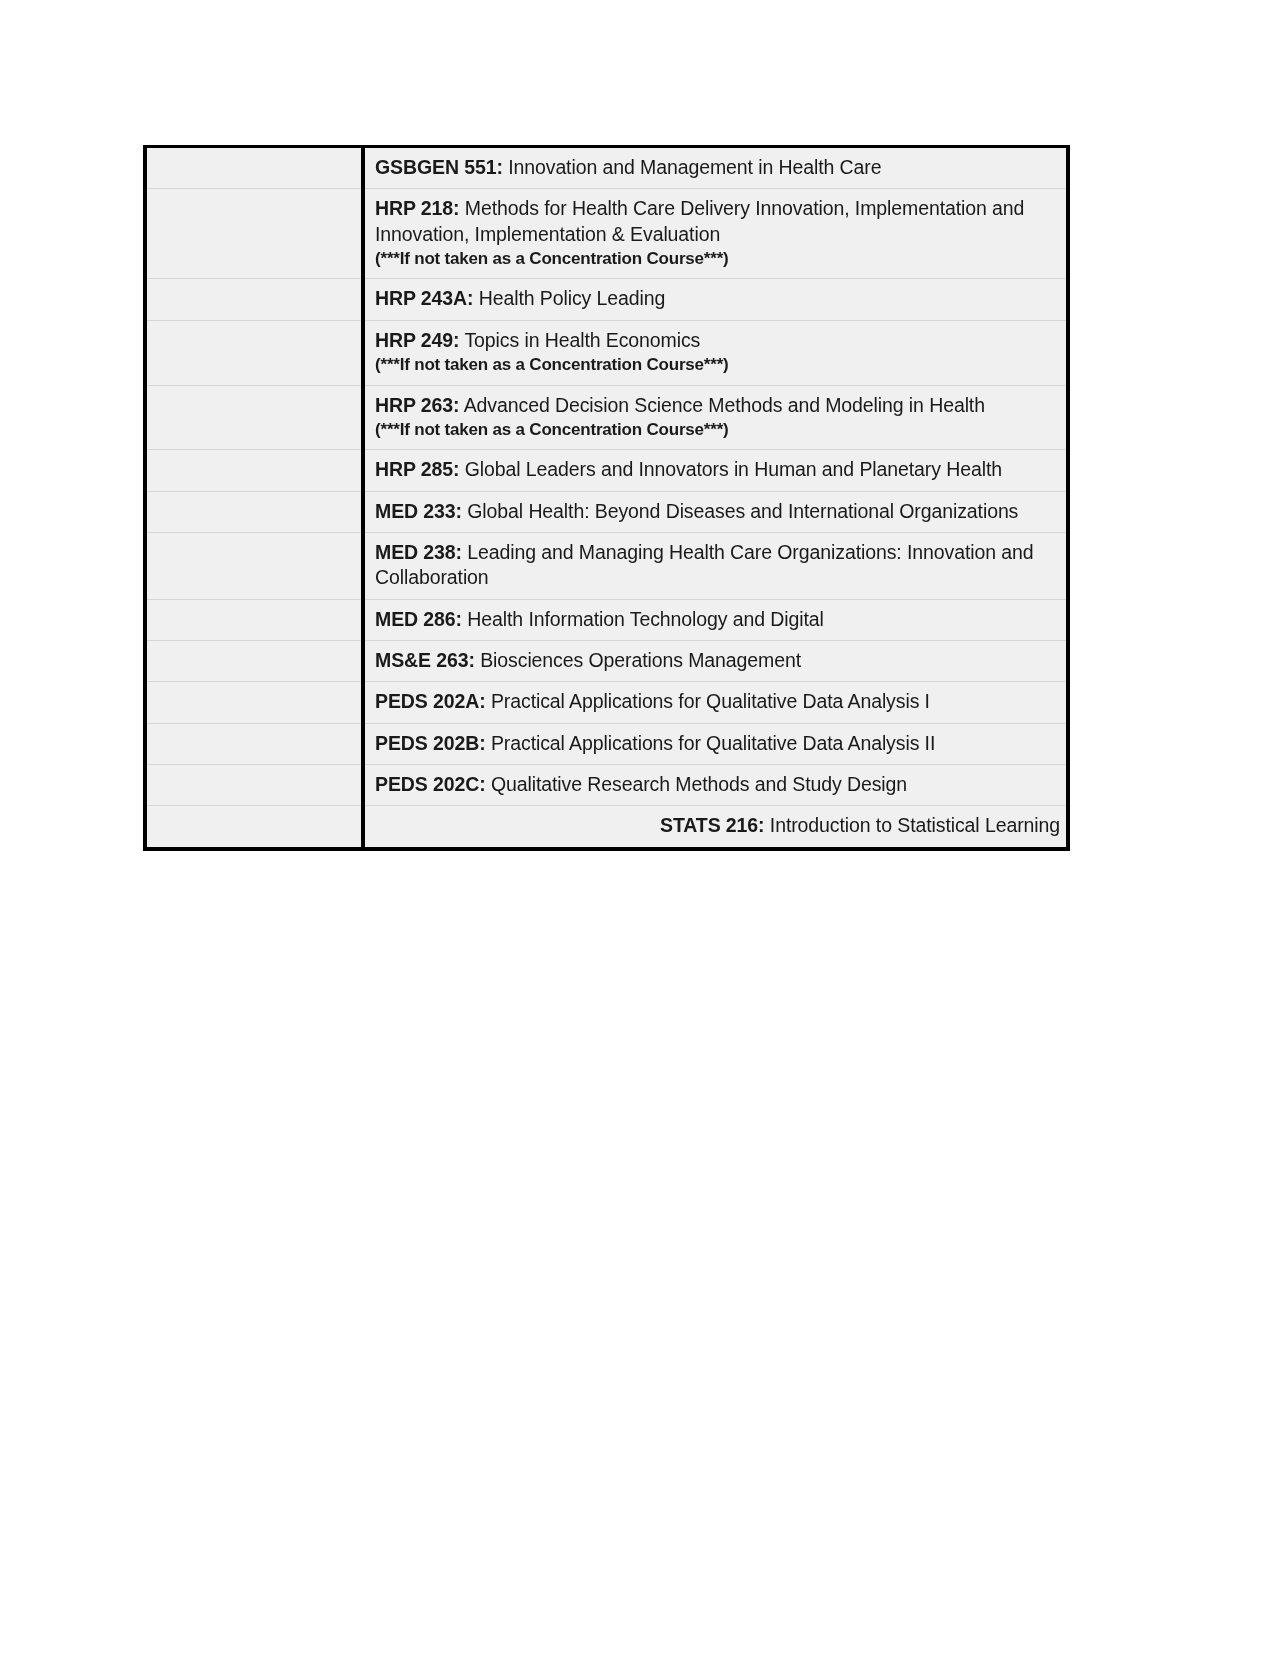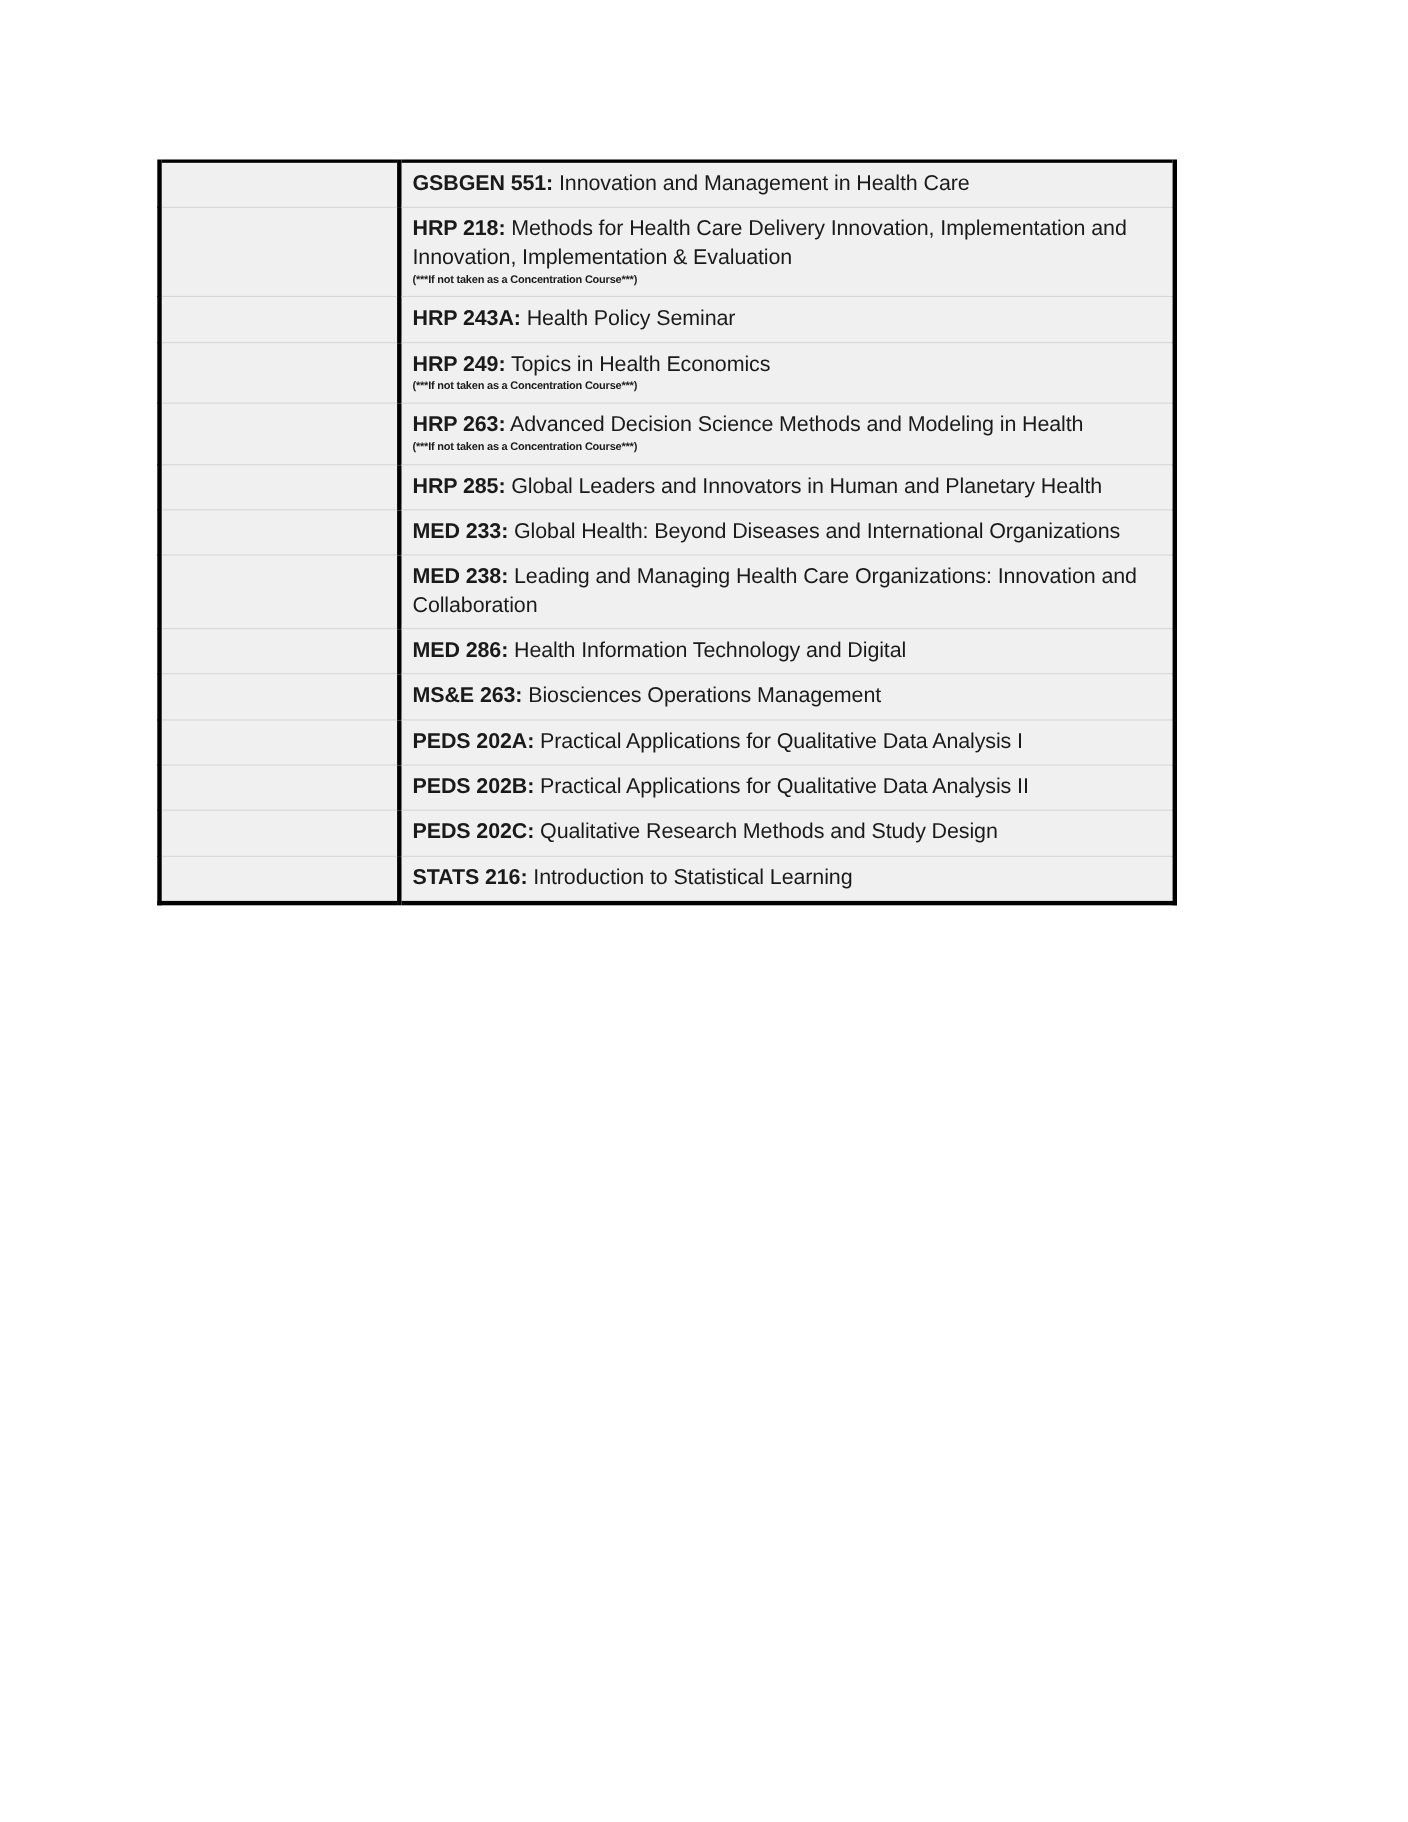--- a/index.html
+++ b/index.html
@@ -44,20 +44,21 @@
     border-top: 1px solid #d6d6d6;
     border-bottom: 1px solid #d6d6d6;
     padding: 0;
     vertical-align: top;
   }
   .course-table tr:first-child td {
     border-top: none;
   }
   .course-table tr:last-child td {
     border-bottom: none;
+    text-align: right;
   }
   td.spacer-cell {
     border-right: 4px solid #000000;
   }
   td.content-cell {
     padding: 7px 6px 8px 10px;
     font-size: 19.5px;
     line-height: 1.30;
     color: #1a1a1a;
     letter-spacing: -0.1px;
@@ -65,21 +66,21 @@
     overflow: hidden;
   }
   td.content-cell .code {
     font-weight: bold;
   }
   td.content-cell .title {
     font-weight: normal;
   }
   .note {
     display: block;
-    font-size: 10px;
+    font-size: 17px;
     font-weight: bold;
     line-height: 1.32;
     margin-top: 1px;
     color: #1a1a1a;
     letter-spacing: -0.2px;
   }
 </style>
 </head>
 <body>
 
@@ -93,21 +94,21 @@
         <tr>
           <td class="spacer-cell"></td>
           <td class="content-cell"><span class="code">GSBGEN 551:</span><span class="title"> Innovation and Management in Health Care</span></td>
         </tr>
         <tr>
           <td class="spacer-cell"></td>
           <td class="content-cell"><span class="code">HRP 218:</span><span class="title">  Methods for Health Care Delivery Innovation, Implementation and Innovation, Implementation &amp; Evaluation</span><span class="note">(***If not taken as a Concentration Course***)</span></td>
         </tr>
         <tr>
           <td class="spacer-cell"></td>
-          <td class="content-cell"><span class="code">HRP 243A:</span><span class="title"> Health Policy Seminar</span></td>
+          <td class="content-cell"><span class="code">HRP 243A:</span><span class="title"> Health Policy Leading</span></td>
         </tr>
         <tr>
           <td class="spacer-cell"></td>
           <td class="content-cell"><span class="code">HRP 249:</span><span class="title"> Topics in Health Economics</span><span class="note">(***If not taken as a Concentration Course***)</span></td>
         </tr>
         <tr>
           <td class="spacer-cell"></td>
           <td class="content-cell"><span class="code">HRP 263:</span><span class="title"> Advanced Decision Science Methods and Modeling in Health</span><span class="note">(***If not taken as a Concentration Course***)</span></td>
         </tr>
         <tr>

